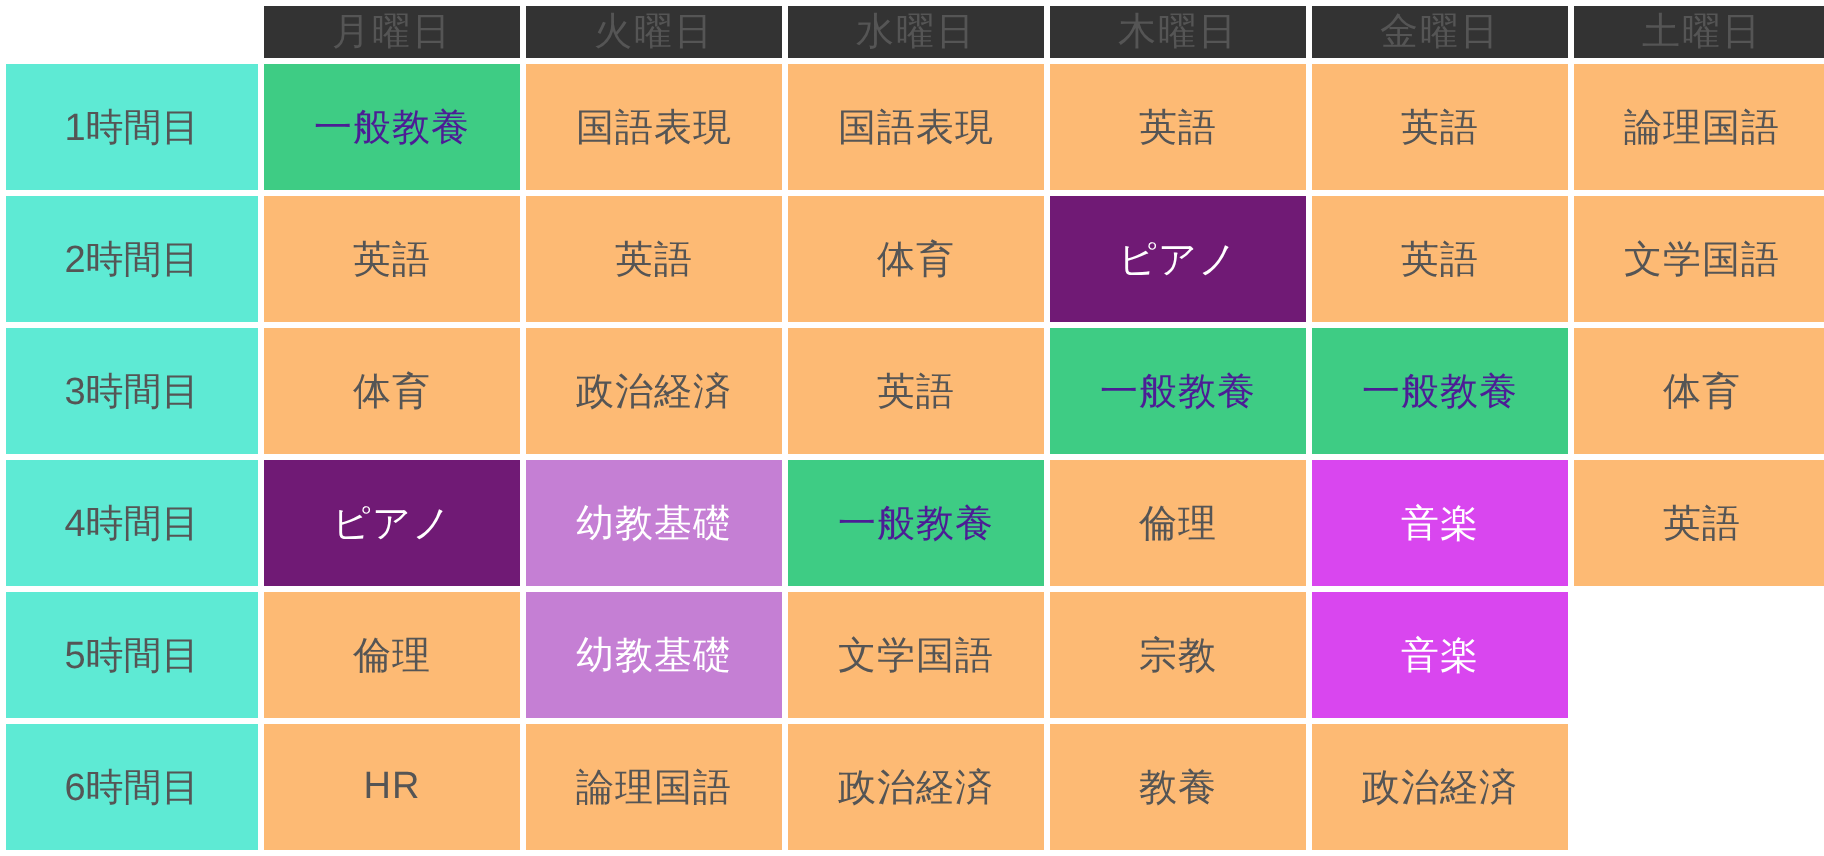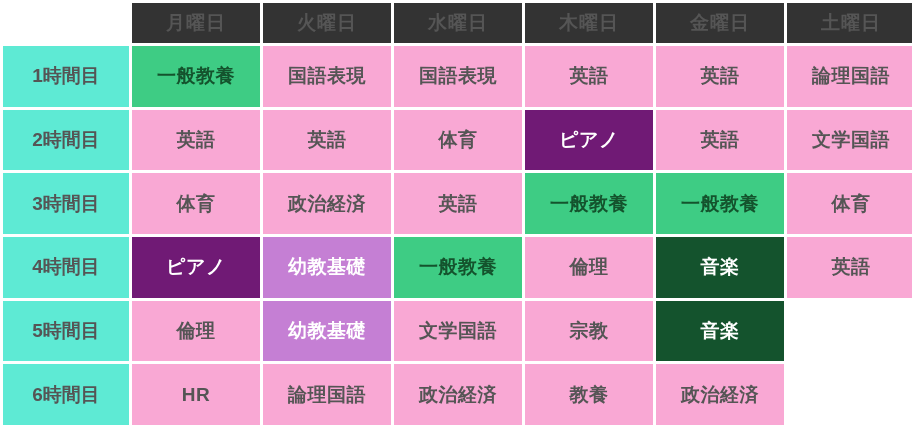--- a/index.html
+++ b/index.html
@@ -13,25 +13,25 @@
     font-family: "Liberation Sans", sans-serif;
   }
   table.timetable {
     border-collapse: separate;
     border-spacing: 3px;
     width: 912px;
     height: 428px;
     table-layout: fixed;
   }
   table.timetable td, table.timetable th {
-    padding: 7px;
+    padding: 0;
     margin: 6px;
     text-align: center;
     vertical-align: middle;
-    font-weight: bold;
+    font-weight: normal;
     font-size: 19px;
     color: #555555;
   }
   col.corner-col { width: 126px; }
   col.day-col { width: 128px; }
 
   td.corner {
     background: #ffffff;
   }
   th.dayhead {
@@ -41,46 +41,46 @@
     font-weight: bold;
     letter-spacing: 1px;
   }
   td.periodhead {
     background: #5eead4;
     color: #555555;
     font-size: 18px;
     font-weight: bold;
   }
   td.cell {
-    background: #f9a8d4;
+    background: #fdba74;
     color: #555555;
     font-size: 19px;
     letter-spacing: 0.5px;
   }
   td.cell.empty {
     background: #ffffff;
   }
   td.cell.c-green {
     background: #3ecc84;
-    color: #14532d;
+    color: #4c1d95;
   }
   td.cell.c-pink {
     background: #701a75;
     color: #ffffff;
   }
   td.cell.c-purple {
     background: #c униж;
     text-align: center;
   }
   td.cell.c-purple {
     background: #c57fd4;
     color: #ffffff;
   }
   td.cell.c-blue {
-    background: #14532d;
+    background: #d946ef;
     color: #ffffff;
   }
 </style>
 </head>
 <body>
 
 <table class="timetable">
   <colgroup>
     <col class="corner-col">
     <col class="day-col">

